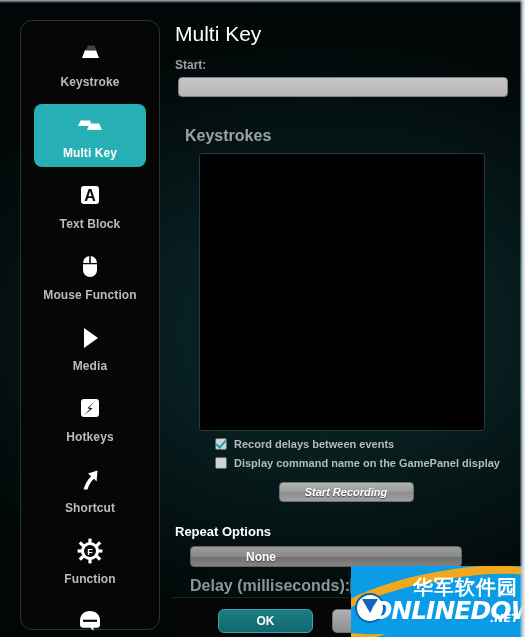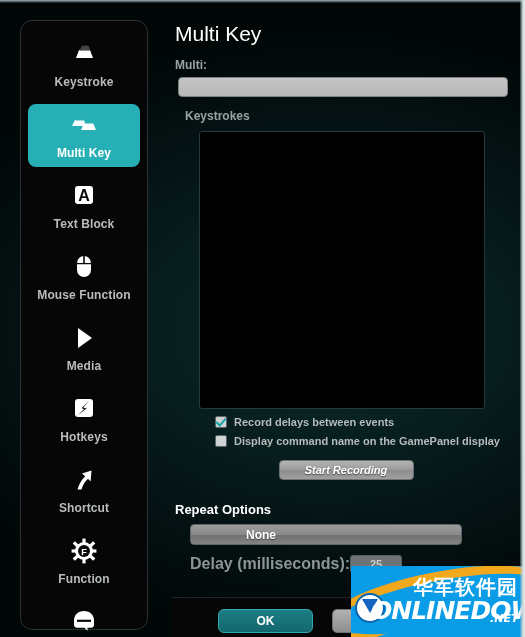--- a/index.html
+++ b/index.html
@@ -34,21 +34,21 @@
     top: 0; left: 0; right: 0;
     height: 3px;
     background: linear-gradient(to bottom, #9fb4b8, rgba(40,60,62,0.2));
   }
 
   
   .sidebar {
     position: absolute;
     left: 20px;
     top: 20px;
-    width: 128px;
+    width: 140px;
     height: 610px;
     background: #060606;
     border: 1px solid #2a3436;
     border-radius: 12px;
     padding-top: 12px;
   }
 
   .nav-item {
     width: 112px;
     margin: 0 auto 8px auto;
@@ -108,22 +108,22 @@
     border: 1px solid #7e8486;
     border-radius: 4px;
     font-family: "Liberation Sans", sans-serif;
     font-size: 12px;
     color: #222;
     padding: 0 6px;
     outline: none;
   }
 
   .section-label {
-    margin: 12px 0 8px 13px;
-    font-size: 12px;
+    margin: 30px 0 8px 13px;
+    font-size: 16px;
     font-weight: bold;
     color: #9aa2a3;
   }
 
   .keystrokes-box {
     width: 286px;
     height: 278px;
     margin-left: 27px;
     background: #000000;
     border: 1px solid #26393b;
@@ -462,21 +462,21 @@
       </span>
 
     </div>
 
   </nav>
 
   <section class="main">
 
     <h1 class="page-title">Multi Key</h1>
 
-    <div class="field-label">Multi:</div>
+    <div class="field-label">Start:</div>
 
     <input class="name-input" type="text" value="" style="">
 
     <div class="section-label">Keystrokes</div>
 
     <div class="keystrokes-box"></div>
 
     <div class="check-row">
       <span class="checkbox checked"></span>
       <span class="check-label">Record delays between events</span>

